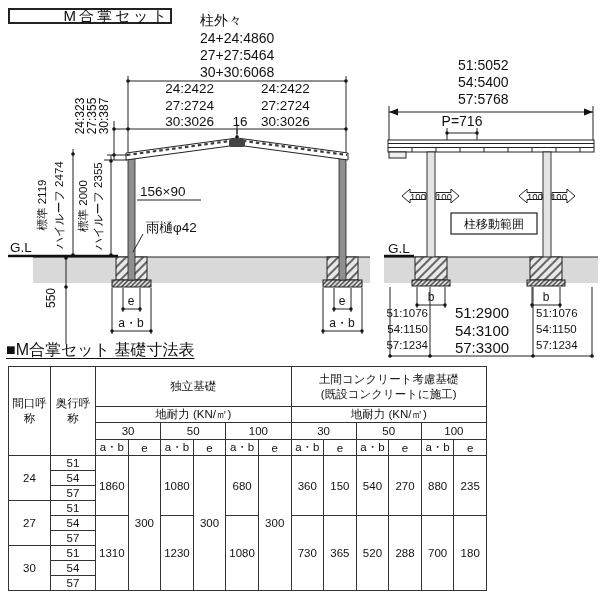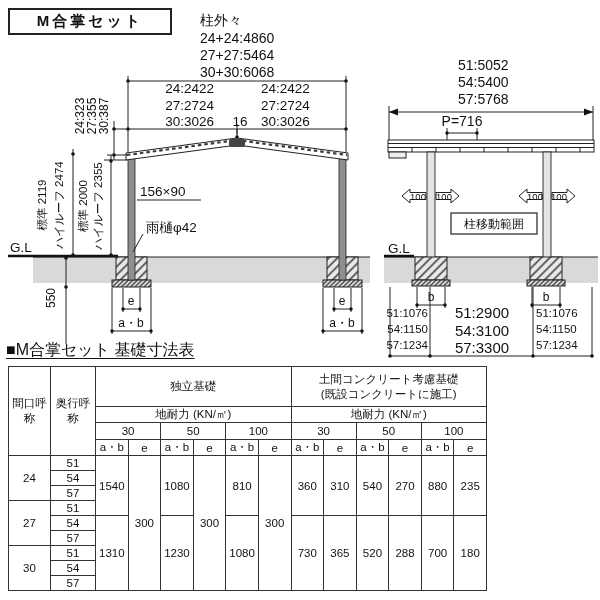--- a/index.html
+++ b/index.html
@@ -1,20 +1,20 @@
 <!DOCTYPE html>
 <html><head>
 <meta charset="utf-8">
 <style>
   *{margin:0;padding:0;box-sizing:border-box}
   html,body{width:600px;height:600px;background:#fff}
   body{font-family:"Liberation Sans","DejaVu Sans",sans-serif;color:#111;position:relative}
   .stage{position:absolute;left:0;top:0;width:600px;height:600px;background:#fff;overflow:hidden}
-  .titlebox{position:absolute;left:8px;top:8px;width:164px;height:27px;border:2px solid #222;
-    display:flex;align-items:center;justify-content:center;font-size:15px;font-weight:bold;
+  .titlebox{position:absolute;left:8px;top:8px;width:164px;height:16px;border:2px solid #222;
+    display:flex;align-items:center;justify-content:flex-end;font-size:15px;font-weight:normal;
     letter-spacing:3px;white-space:nowrap}
   .tbltitle{position:absolute;left:6px;top:340px;font-size:16px;text-decoration:underline;
     text-underline-offset:3px;white-space:nowrap}
   svg{position:absolute;left:0;top:0}
   svg text{font-family:"Liberation Sans","DejaVu Sans",sans-serif;fill:#111}
   .ln{stroke:#222;stroke-width:1;fill:none}
   .thk{stroke:#111;stroke-width:2.5;fill:none}
   .dash{stroke:#3a3a3a;stroke-width:2.2;fill:none;stroke-dasharray:3.5,3}
   .dot{fill:#111;stroke:none}
   .f9{font-size:9.5px}.f11{font-size:11.5px}.f12{font-size:12px}.f13{font-size:13.5px}
@@ -323,28 +323,28 @@
         <td>a・b</td>
         <td>e</td>
         <td>a・b</td>
         <td>e</td>
         <td>a・b</td>
         <td>e</td>
       </tr>
       <tr>
         <td rowspan="3">24</td>
         <td>51</td>
-        <td rowspan="4">1540</td>
+        <td rowspan="4">1860</td>
         <td rowspan="9">300</td>
         <td rowspan="4">1080</td>
         <td rowspan="9">300</td>
-        <td rowspan="4">810</td>
+        <td rowspan="4">680</td>
         <td rowspan="9">300</td>
         <td rowspan="4">360</td>
-        <td rowspan="4">310</td>
+        <td rowspan="4">150</td>
         <td rowspan="4">540</td>
         <td rowspan="4">270</td>
         <td rowspan="4">880</td>
         <td rowspan="4">235</td>
       </tr>
       <tr>
         <td>54</td>
       </tr>
       <tr>
         <td>57</td>

